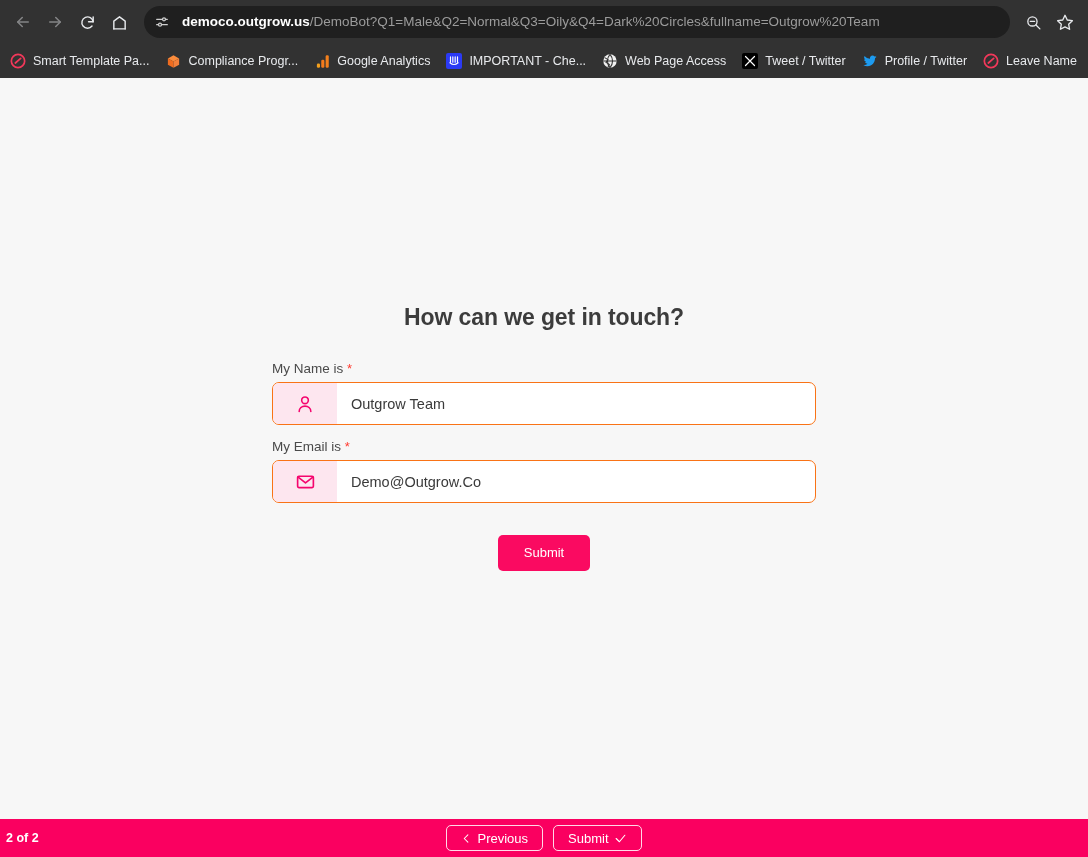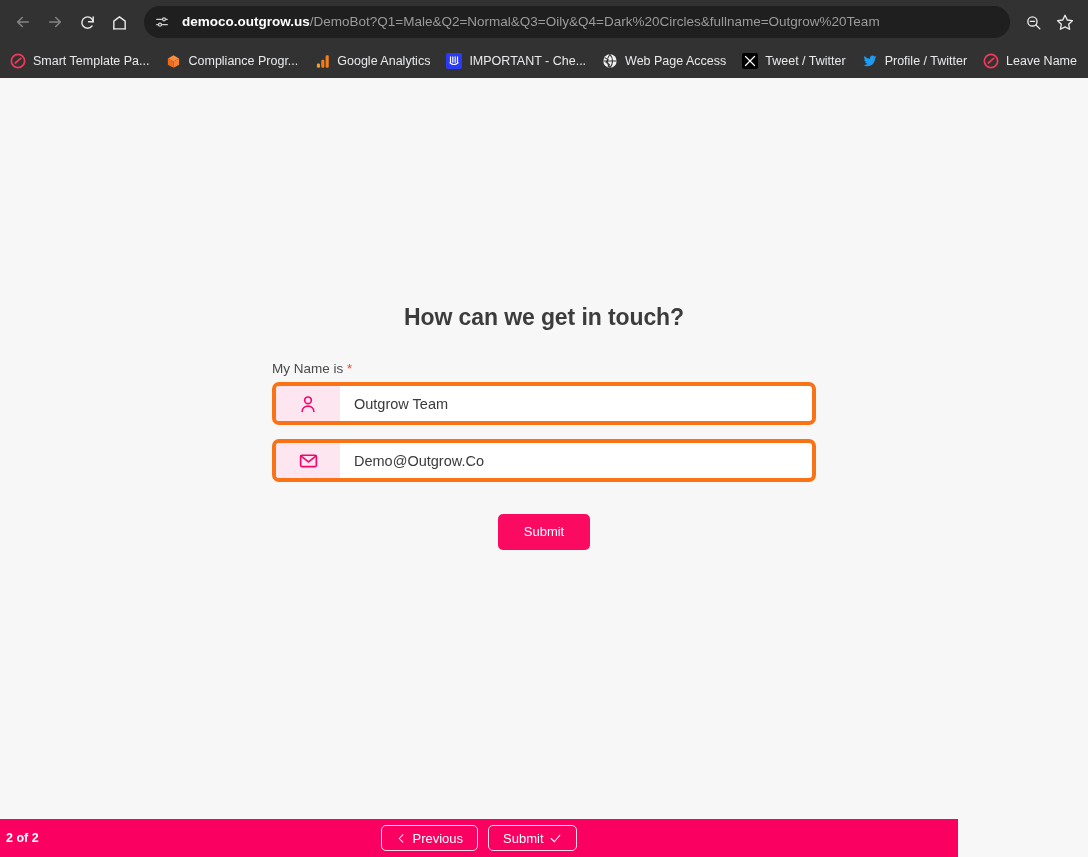--- a/index.html
+++ b/index.html
@@ -140,21 +140,21 @@
     color: #4a4a4a;
     margin-bottom: 6px;
     display: block;
   }
   .req { color: #ff3b30; font-size: 13px; }
 
   .input-row {
     display: flex;
     align-items: stretch;
     height: 43px;
-    border: 4px solid #f97316;
+    border: 1px solid #f97316;
     border-radius: 7px;
     overflow: hidden;
     background: #ffffff;
   }
   .input-icon-box {
     width: 64px;
     background: #fde6ef;
     display: flex;
     align-items: center;
     justify-content: center;
@@ -186,21 +186,21 @@
     padding: 0 26px;
     height: 36px;
     line-height: 36px;
     cursor: pointer;
   }
 
   
   .bottom-bar {
     position: absolute;
     left: 0; bottom: 0;
-    width: 958px;
+    width: 1088px;
     height: 38px;
     background: #fa0060;
     display: flex;
     align-items: center;
   }
   .page-counter {
     position: absolute;
     left: 6px;
     color: #ffffff;
     font-size: 12.5px;
@@ -392,20 +392,21 @@
             <svg width="20" height="20" viewBox="0 0 24 24" fill="none" stroke="#f5056e" stroke-width="1.9" stroke-linecap="round" stroke-linejoin="round">
               <circle cx="12" cy="7.5" r="4"></circle>
                 <path d="M5 21c0-4 3.2-6.5 7-6.5s7 2.5 7 6.5"></path>
             </svg>
           </div>
           <input class="input-field" type="text" value="Outgrow Team" style="">
         </div>
       </div>
 
       <div class="field" style="margin-top:14px;">
+        <label class="field-label"><span>My Email is</span> <span class="req">*</span></label>
         <div class="input-row">
           <div class="input-icon-box">
             <svg width="21" height="21" viewBox="0 0 24 24" fill="none" stroke="#f5056e" stroke-width="1.9" stroke-linecap="round" stroke-linejoin="round">
               <rect x="3" y="6" width="18" height="13" rx="1.5"></rect>
                 <polyline points="3.6 7 12 13.6 20.4 7"></polyline>
             </svg>
           </div>
           <input class="input-field" type="text" value="Demo@Outgrow.Co" style="">
         </div>
       </div>

